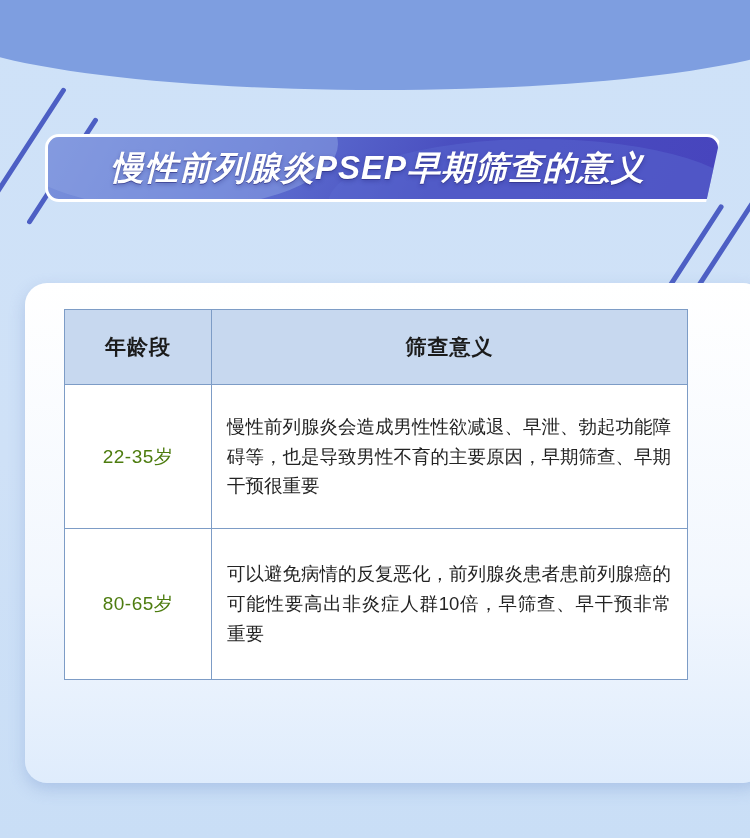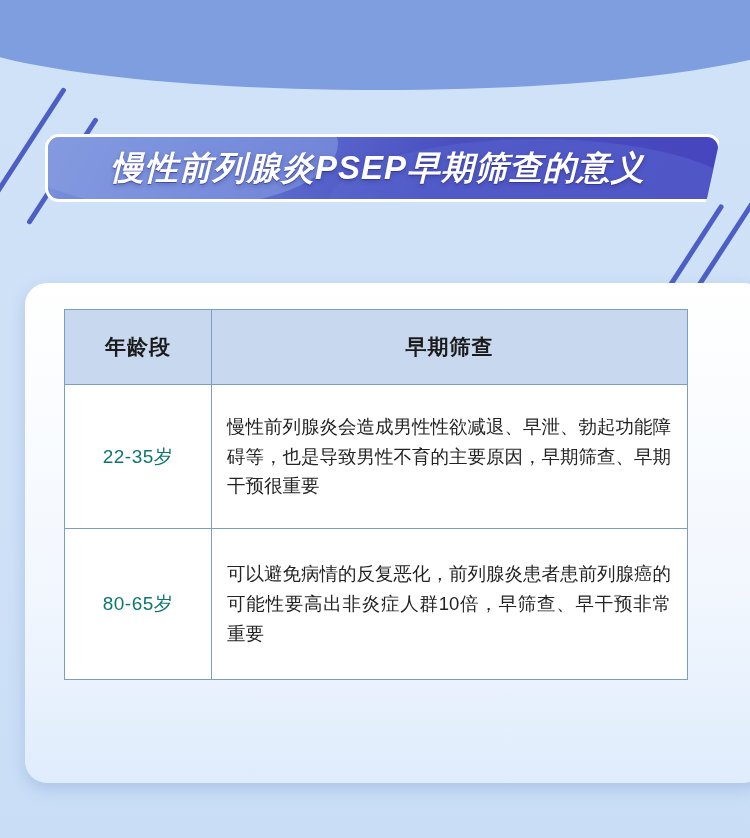--- a/index.html
+++ b/index.html
@@ -98,21 +98,21 @@
     background:#c7d8ef;
     color:#1b1b1b;
     font-size:21px;font-weight:bold;
     height:72px;
     letter-spacing:1px;
   }
   .col-age{width:147px;}
   .cell-age{
     text-align:center;
     font-size:19px;
-    color:#0f766e;
+    color:#4d7c0f;
     letter-spacing:.5px;
   }
   .cell-txt{
     padding:14px 16px 14px 15px;
     font-size:18.5px;
     line-height:1.62;
     color:#232323;
     text-align:justify;
   }
   .r1 .cell-age,.r1 .cell-txt{height:115px;}
@@ -138,21 +138,21 @@
 
   <div class="card">
     <table class="tbl">
       <colgroup>
         <col class="col-age">
         <col>
       </colgroup>
       <thead>
         <tr>
           <th>年龄段</th>
-          <th>早期筛查</th>
+          <th>筛查意义</th>
         </tr>
       </thead>
       <tbody>
         <tr class="r1">
           <td class="cell-age">22-35岁</td>
           <td class="cell-txt">慢性前列腺炎会造成男性性欲减退、早泄、勃起功能障碍等，也是导致男性不育的主要原因，早期筛查、早期干预很重要</td>
         </tr>
         <tr class="r3">
           <td class="cell-age">80-65岁</td>
           <td class="cell-txt">可以避免病情的反复恶化，前列腺炎患者患前列腺癌的可能性要高出非炎症人群10倍，早筛查、早干预非常重要</td>

